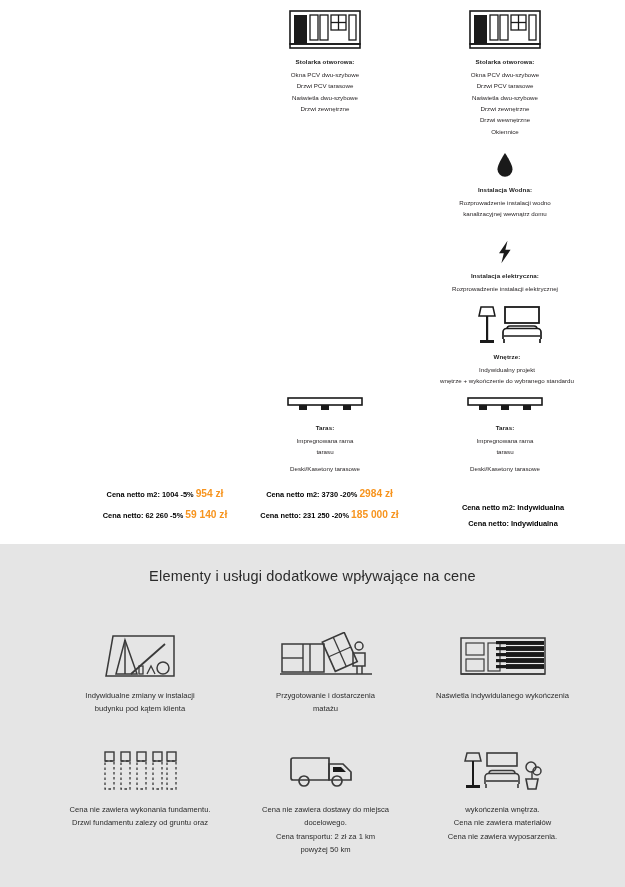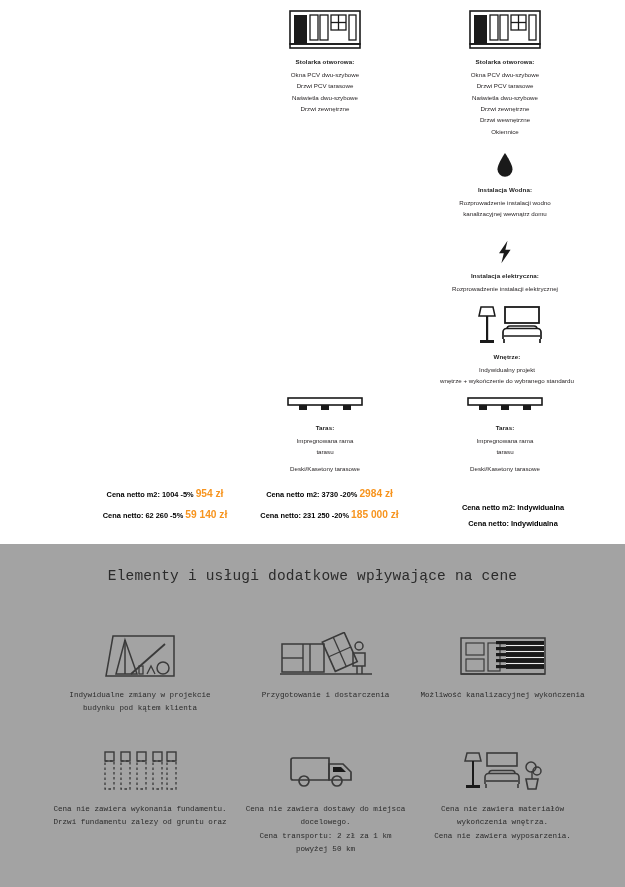--- a/index.html
+++ b/index.html
@@ -51,22 +51,21 @@
     color: #000;
   }
   .price-accent { color: #f7941e; font-size: 10.2px; font-weight: bold; }
   .price-row.plain { font-size: 7.4px; }
 
   
   .bottom-area {
     position: absolute;
     top: 544px; left: 0;
     width: 625px; height: 343px;
-    background: #a3a3a3;
-    font-family: Liberation Mono, monospace;
+    background: #e5e5e5;
   }
   .section-title {
     text-align: center;
     font-size: 14.5px;
     color: #2b2b2b;
     letter-spacing: 0.2px;
     padding-top: 24px;
   }
   .extras-grid {
     position: relative;
@@ -253,21 +252,21 @@
           <svg width="74" height="46" viewBox="0 0 74 46">
             <polygon points="3,44 10,4 71,4 71,44" fill="none" stroke="#3a3a3a" stroke-width="1.5"></polygon>
             <polygon points="13,42 22,8 34,42" fill="none" stroke="#3a3a3a" stroke-width="1.5"></polygon>
             <line x1="22" y1="8" x2="22" y2="42" stroke="#3a3a3a" stroke-width="1.5"></line>
             <line x1="28" y1="42" x2="62" y2="12" stroke="#3a3a3a" stroke-width="1.8"></line>
             <rect x="36" y="34" width="4" height="8" fill="none" stroke="#3a3a3a" stroke-width="1.3"></rect>
             <polyline points="44,42 48,34 52,42" fill="none" stroke="#3a3a3a" stroke-width="1.3"></polyline>
             <circle cx="60" cy="36" r="6" fill="none" stroke="#3a3a3a" stroke-width="1.5"></circle>
           </svg>
         </div>
-        <div class="extra-text">Indywidualne zmiany w projekcie</div>
+        <div class="extra-text">Indywidualne zmiany w instalacji</div>
         <div class="extra-text">budynku pod kątem klienta</div>
       </div>
 
       <div class="extra" style="left:228px; top:26px; width:195px;">
         <div class="extra-icon">
           <svg width="92" height="46" viewBox="0 0 92 46">
             <rect x="2" y="12" width="42" height="28" fill="none" stroke="#3a3a3a" stroke-width="1.5"></rect>
             <line x1="23" y1="12" x2="23" y2="40" stroke="#3a3a3a" stroke-width="1.4"></line>
             <line x1="2" y1="26" x2="23" y2="26" stroke="#3a3a3a" stroke-width="1.4"></line>
             <line x1="30" y1="12" x2="30" y2="40" stroke="#3a3a3a" stroke-width="1.4"></line>
@@ -277,20 +276,21 @@
               <line x1="48" y1="19" x2="72" y2="19" stroke="#3a3a3a" stroke-width="1.3"></line>
             </g>
             <circle cx="79" cy="14" r="4" fill="none" stroke="#3a3a3a" stroke-width="1.5"></circle>
             <path d="M73 21 h12 v13 h-12 z" fill="none" stroke="#3a3a3a" stroke-width="1.5"></path>
             <line x1="77" y1="34" x2="77" y2="42" stroke="#3a3a3a" stroke-width="1.5"></line>
             <line x1="82" y1="34" x2="82" y2="42" stroke="#3a3a3a" stroke-width="1.5"></line>
             <line x1="0" y1="42" x2="92" y2="42" stroke="#3a3a3a" stroke-width="1.5"></line>
           </svg>
         </div>
         <div class="extra-text">Przygotowanie i  dostarczenia</div>
+        <div class="extra-text">matażu</div>
       </div>
 
       <div class="extra" style="left:395px; top:26px; width:215px;">
         <div class="extra-icon">
           <svg width="86" height="42" viewBox="0 0 86 42">
             <rect x="1" y="2" width="84" height="36" fill="none" stroke="#3a3a3a" stroke-width="1.5"></rect>
             <line x1="1" y1="38" x2="85" y2="38" stroke="#3a3a3a" stroke-width="1.5"></line>
             <rect x="6" y="7" width="18" height="12" fill="none" stroke="#3a3a3a" stroke-width="1.2"></rect>
             <rect x="6" y="23" width="18" height="12" fill="none" stroke="#3a3a3a" stroke-width="1.2"></rect>
             <rect x="28" y="7" width="12" height="28" fill="none" stroke="#3a3a3a" stroke-width="1.2"></rect>
@@ -303,21 +303,21 @@
             </g>
             <rect x="46" y="5" width="38" height="28" fill="#1a1a1a" opacity="0.92"></rect>
             <g stroke="#efefef" stroke-width="1.1">
               <line x1="46" y1="9.5" x2="84" y2="9.5"></line>
               <line x1="46" y1="15.5" x2="84" y2="15.5"></line>
               <line x1="46" y1="21.5" x2="84" y2="21.5"></line>
               <line x1="46" y1="27.5" x2="84" y2="27.5"></line>
             </g>
           </svg>
         </div>
-        <div class="extra-text">Możliwość kanalizacyjnej wykończenia</div>
+        <div class="extra-text">Naświetla indywidulanego wykończenia</div>
       </div>
 
       <div class="extra" style="left:35px; top:140px; width:210px;">
         <div class="extra-icon">
           <svg width="76" height="42" viewBox="0 0 76 42">
             <g stroke="#3a3a3a" stroke-width="1.4" fill="none">
               <rect x="3" y="2" width="9" height="9"></rect>
               <rect x="19" y="2" width="9" height="9"></rect>
               <rect x="35" y="2" width="9" height="9"></rect>
               <rect x="51" y="2" width="9" height="9"></rect>
@@ -367,21 +367,21 @@
             <line x1="25" y1="34" x2="25" y2="38" stroke="#3a3a3a" stroke-width="1.6"></line>
             <line x1="57" y1="34" x2="57" y2="38" stroke="#3a3a3a" stroke-width="1.6"></line>
             <line x1="25" y1="31" x2="57" y2="31" stroke="#3a3a3a" stroke-width="1.6"></line>
 
             <circle cx="70" cy="17" r="5" fill="none" stroke="#3a3a3a" stroke-width="1.5"></circle>
             <circle cx="76" cy="21" r="4" fill="none" stroke="#3a3a3a" stroke-width="1.5"></circle>
             <line x1="71" y1="21" x2="71" y2="29" stroke="#3a3a3a" stroke-width="1.4"></line>
             <path d="M65 29 h12 l-2 10 h-8 z" fill="none" stroke="#3a3a3a" stroke-width="1.6"></path>
           </svg>
         </div>
+        <div class="extra-text">wykończenia wnętrza.</div>
         <div class="extra-text">Cena nie zawiera materiałów</div>
-        <div class="extra-text">wykończenia wnętrza.</div>
         <div class="extra-text">Cena nie zawiera wyposarzenia.</div>
       </div>
 
     </div>
   </div>
 
 </div>
 
 </body></html>

